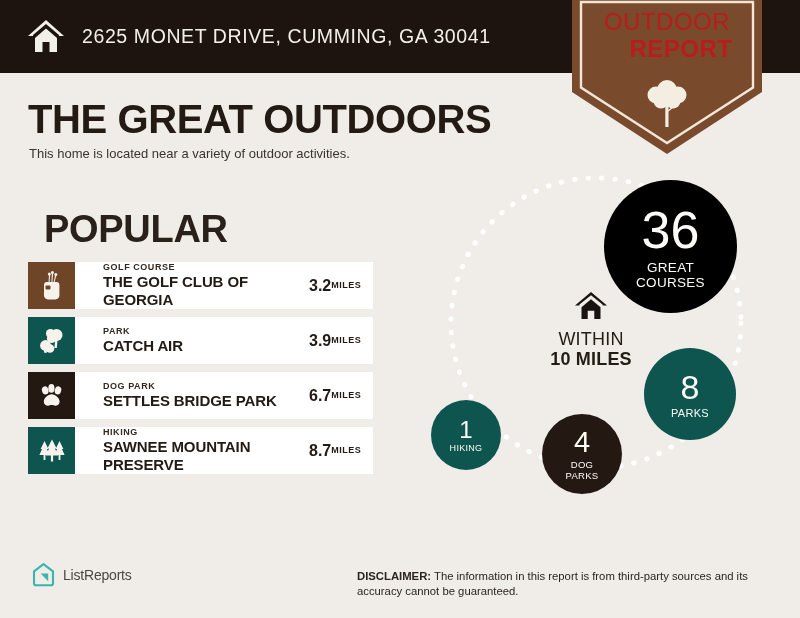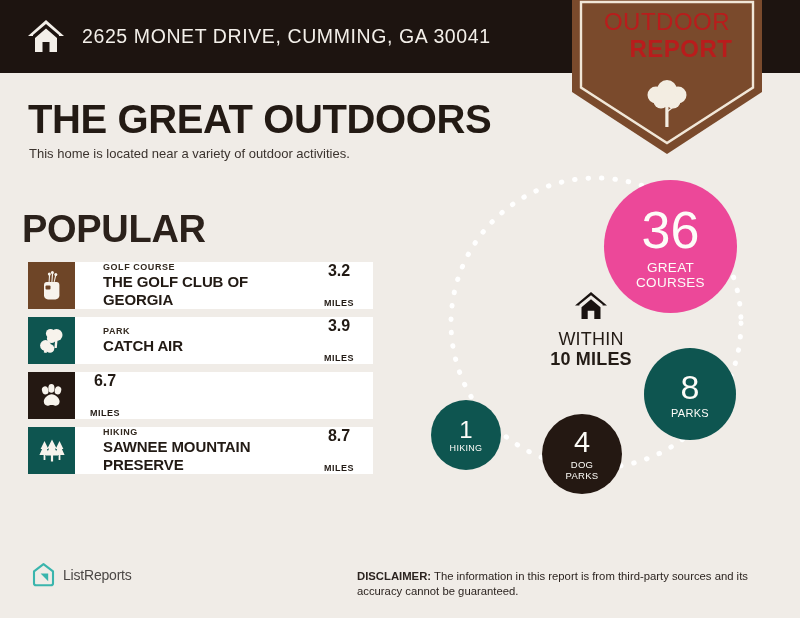--- a/index.html
+++ b/index.html
@@ -65,21 +65,21 @@
     letter-spacing: -0.4px;
   }
   #main-subtitle {
     position: absolute; left: 29px; top: 146px;
     font-size: 13px;
     color: #3b332e;
   }
 
   
   #popular-heading {
-    position: absolute; left: 22px; top: 208px;
+    position: absolute; left: 44px; top: 208px;
     font-size: 38px;
     font-weight: bold;
     color: #2b211b;
     letter-spacing: -0.3px;
   }
   #popular-list {
     position: absolute; left: 28px; top: 262px;
     width: 345px;
   }
   .poi-row {
@@ -107,22 +107,22 @@
   }
   .poi-name {
     font-size: 15px;
     font-weight: bold;
     color: #221a14;
     letter-spacing: -0.1px;
     line-height: 18px;
   }
   .poi-dist {
     width: 64px; min-width: 64px;
-    display: flex; flex-direction: column;
-    align-items: center; justify-content: space-between;
+    display: flex; flex-direction: row;
+    align-items: center; justify-content: flex-start;
     padding-right: 4px;
   }
   .poi-dist-num {
     font-size: 16px; font-weight: bold; color: #221a14;
     line-height: 17px;
   }
   .poi-dist-unit {
     font-size: 9px; font-weight: bold; color: #221a14;
     letter-spacing: 0.5px; line-height: 11px;
   }
@@ -136,21 +136,21 @@
     position: absolute;
     border-radius: 50%;
     display: flex; flex-direction: column;
     align-items: center; justify-content: center;
     color: #fdfcf8;
     z-index: 3;
   }
   .stat-num { font-weight: 300; line-height: 1; }
   .stat-lbl { text-align: center; font-weight: 400; }
 
-  #circle-golf { left: 186px; top: 5px; width: 133px; height: 133px; background: #ec4899; }
+  #circle-golf { left: 186px; top: 5px; width: 133px; height: 133px; background: #000000; }
   #circle-golf .stat-num { font-size: 52px; margin-bottom: 4px; }
   #circle-golf .stat-lbl { font-size: 13.5px; line-height: 15px; letter-spacing: 0.3px; }
 
   #circle-parks { left: 226px; top: 173px; width: 92px; height: 92px; background: #0e5550; }
   #circle-parks .stat-num { font-size: 34px; margin-bottom: 3px; }
   #circle-parks .stat-lbl { font-size: 11px; letter-spacing: 0.3px; }
 
   #circle-dog { left: 124px; top: 239px; width: 80px; height: 80px; background: #241812; }
   #circle-dog .stat-num { font-size: 29px; margin-bottom: 2px; }
   #circle-dog .stat-lbl { font-size: 9.5px; line-height: 11px; letter-spacing: 0.3px; }
@@ -300,20 +300,24 @@
             <ellipse cx="13.4" cy="6.4" rx="3.1" ry="4.3"></ellipse>
             <ellipse cx="20" cy="8.4" rx="3.2" ry="4.1" transform="rotate(16 20 8.4)"></ellipse>
             <path d="M13.7 12.2 C17.6 12.2 21.6 16.1 21.6 19.6
                      C21.6 22.6 19.2 24.3 16.4 23.4
                      C14.7 22.9 12.7 22.9 11 23.4
                      C8.2 24.3 5.8 22.6 5.8 19.6
                      C5.8 16.1 9.8 12.2 13.7 12.2 Z"></path>
           </g>
         </svg>
       </div>
+      <div class="poi-text">
+        <div class="poi-cat">DOG PARK</div>
+        <div class="poi-name">SETTLES BRIDGE PARK</div>
+      </div>
       <div class="poi-dist">
         <div class="poi-dist-num">6.7</div>
         <div class="poi-dist-unit">MILES</div>
       </div>
     </div>
 
     <div class="poi-row">
       <div class="poi-icon-box" style="background:#0e5550;">
         <svg width="30" height="28" viewBox="0 0 30 28">
           <g fill="#f7f3ec">

